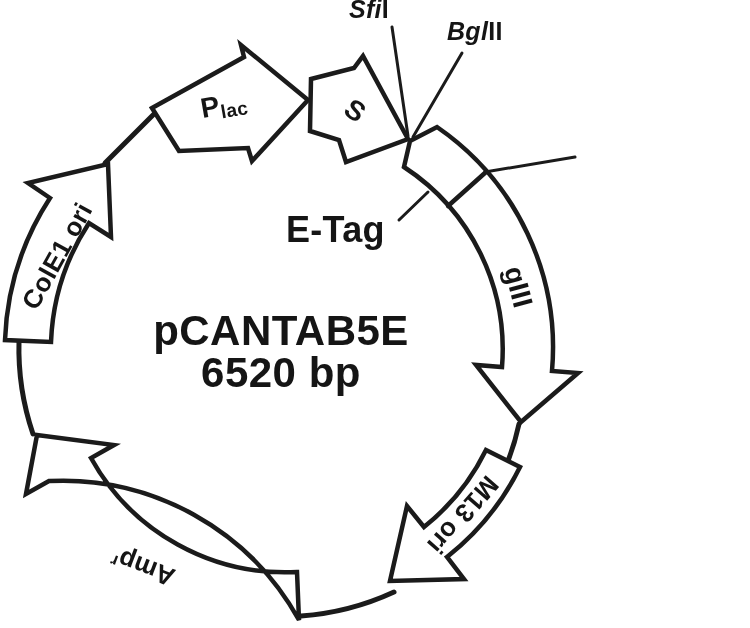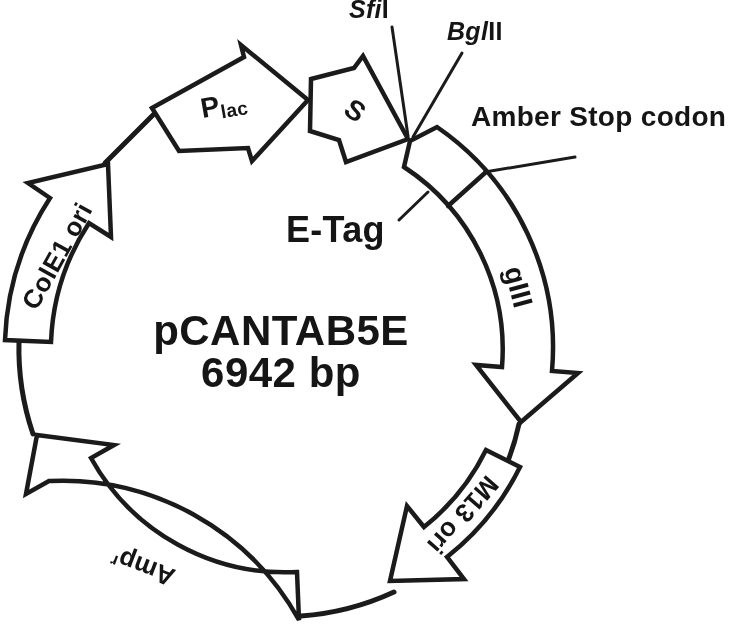--- a/index.html
+++ b/index.html
@@ -59,29 +59,28 @@
 
     <g fill="none" stroke="#1b1b1b" stroke-width="3" stroke-linecap="round">
       <path d="M392,27 L408,136"></path>
       <path d="M462,53 L413,137"></path>
       <path d="M575,157 L485,172"></path>
       <path d="M399,220 L428,192"></path>
     </g>
   </svg>
 
   <div class="lbl t-title centered" style="left:281px;top:331px;">pCANTAB5E</div>
-  <div class="lbl t-title centered" style="left:281px;top:373px;">6942 bp</div>
+  <div class="lbl t-title centered" style="left:281px;top:373px;">6520 bp</div>
 
   <div class="lbl t-callout" style="left:349px;top:-3px;">
     <span class="it">Sfi</span><span>I</span>
   </div>
   <div class="lbl t-callout" style="left:447px;top:19px;">
     <span class="it">Bgl</span><span>II</span>
   </div>
-  <div class="lbl t-amber" style="left:471px;top:103px;">Amber Stop codon</div>
   <div class="lbl t-etag" style="left:286px;top:212px;">E-Tag</div>
 
   <div class="lbl t-plac rot" style="left:224px;top:106px;transform:translate(-50%,-50%) rotate(-10deg);">
     <span>P</span><span class="sub">lac</span>
   </div>
   <div class="lbl t-s rot" style="left:355px;top:111px;transform:translate(-50%,-50%) rotate(35deg);">S</div>
   <div class="lbl t-g3 rot" style="left:518px;top:287px;transform:translate(-50%,-50%) rotate(75deg);">gIII</div>
   <div class="lbl t-band rot" style="left:463px;top:515px;transform:translate(-50%,-50%) rotate(131deg);">M13 ori</div>
   <div class="lbl t-band rot" style="left:143px;top:567px;transform:translate(-50%,-50%) rotate(201deg);">
     <span>Amp</span><span class="sup">r</span>

